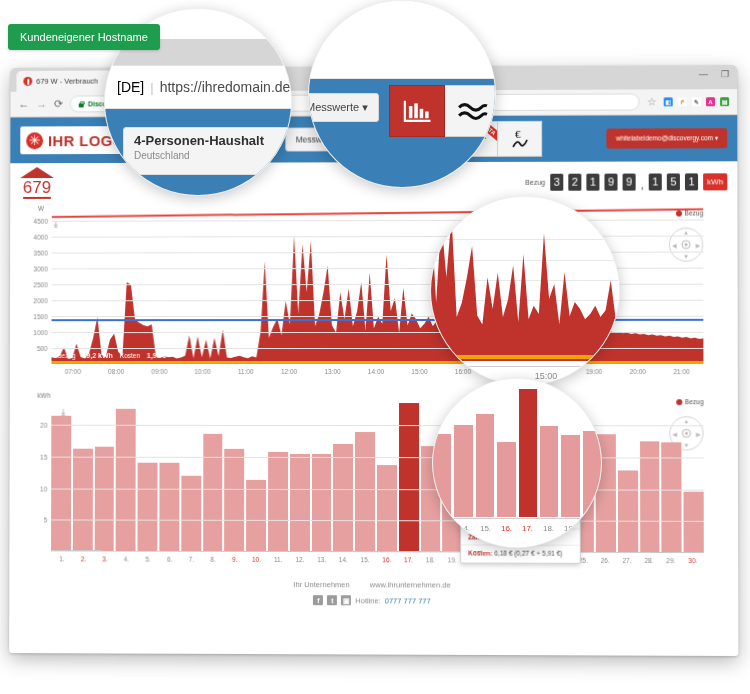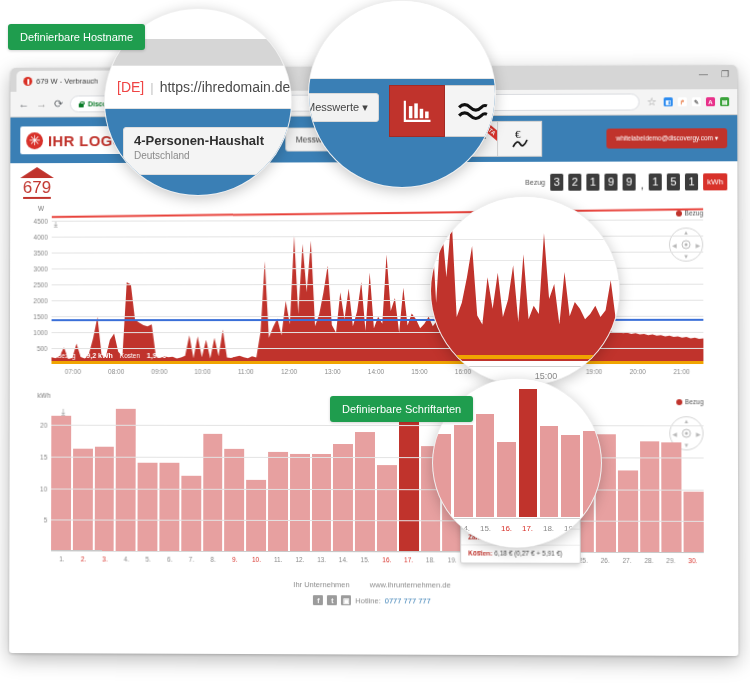--- a/index.html
+++ b/index.html
@@ -226,21 +226,21 @@
   .lens-inner { position:absolute; inset:0; }
 
   
   .l1-urlstrip{
     position:absolute; left:0; right:0; top:56px; height:44px;
     background:#fff; border-top:1px solid #e2e2e2; border-bottom:1px solid #e2e2e2;
     display:flex; align-items:center; padding-left:12px; gap:6px;
   }
   .l1-top{ position:absolute; left:0; right:0; top:30px; height:26px; background:#d6d6d6; }
   .l1-blue{ position:absolute; left:0; right:0; top:100px; bottom:0; background:#3a7fb5; }
-  .l1-de{ font-size:14px; color:#ef4444; font-weight:normal; }
+  .l1-de{ font-size:14px; color:#000000; font-weight:normal; }
   .l1-pipe{ color:#c4c4c4; font-size:13px; }
   .l1-url{ font-size:14px; color:#4a4a4a; }
   .l1-card{
     position:absolute; left:18px; top:118px; right:-20px; height:48px;
     background:#f4f4f4; border:1px solid #dedede; border-radius:3px; padding:5px 10px;
   }
   .l1-card-t{ font-size:13px; font-weight:bold; color:#2f2f2f; }
   .l1-card-s{ font-size:10px; color:#8a8a8a; margin-top:2px; }
 
   
@@ -667,16 +667,15 @@
           <span class="l4-xl" style="left: 31.25%;">15.</span>
           <span class="l4-xl we" style="left: 43.75%;">16.</span>
           <span class="l4-xl we" style="left: 56.25%;">17.</span>
           <span class="l4-xl" style="left: 68.75%;">18.</span>
           <span class="l4-xl" style="left: 81.25%;">19.</span>
           <span class="l4-xl" style="left: 93.75%;">20.</span>
         </div>
     </div>
   </div>
 
-  <div class="callout co-1">Definierbare Hostname</div>
-  <div class="callout co-3">Definierbare Schriftarten</div>
+  <div class="callout co-1">Kundeneigener Hostname</div>
 
 </div>
 
 </body></html>

